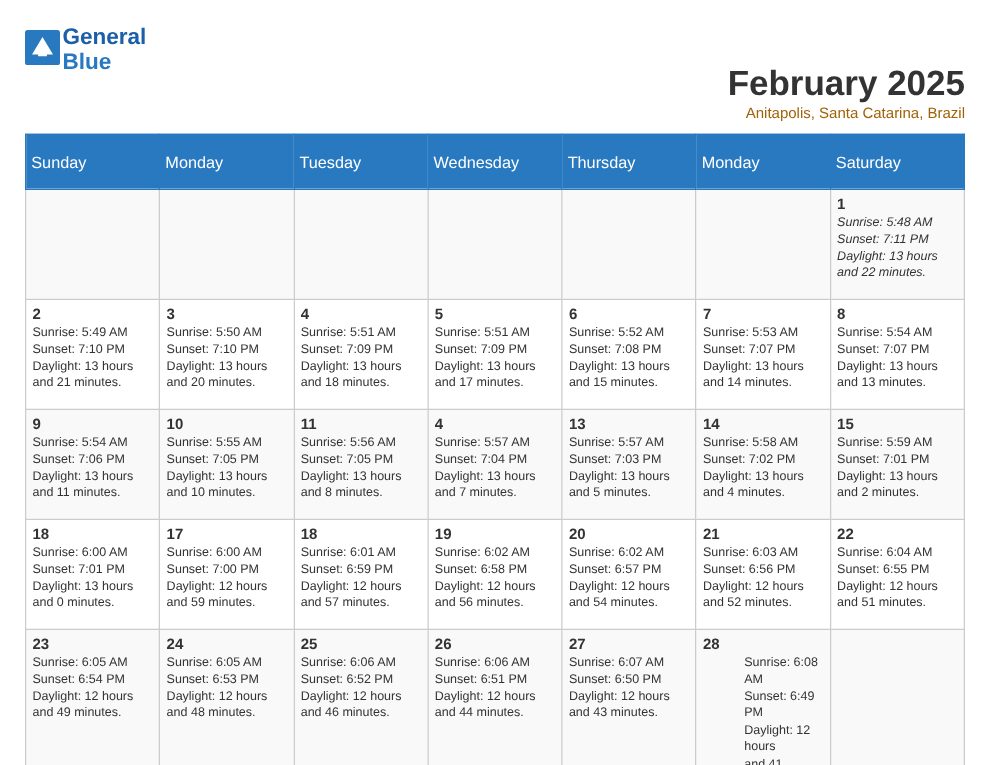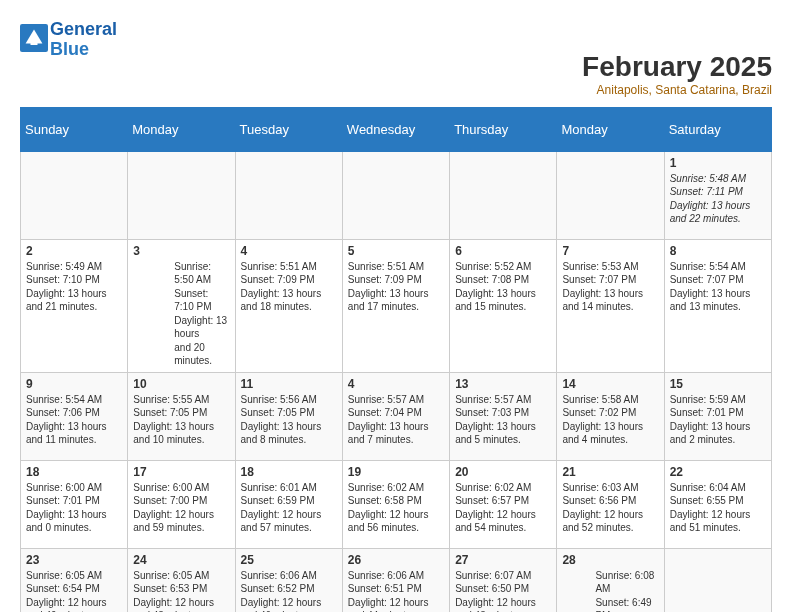--- a/index.html
+++ b/index.html
@@ -149,21 +149,21 @@
       <tr>
         <td>
           <span class="day-num">2</span>
           <div class="cell-text" style="white-space: pre-line;">Sunrise: 5:49 AM
 Sunset: 7:10 PM
 Daylight: 13 hours
 and 21 minutes.</div>
         </td>
         <td>
           <span class="day-num">3</span>
-          <div class="cell-text" style="white-space: pre-line; margin-left: 41px;">Sunrise: 5:50 AM
+          <div class="cell-text" style="white-space: pre-line;">Sunrise: 5:50 AM
 Sunset: 7:10 PM
 Daylight: 13 hours
 and 20 minutes.</div>
         </td>
         <td>
           <span class="day-num">4</span>
           <div class="cell-text" style="white-space: pre-line;">Sunrise: 5:51 AM
 Sunset: 7:09 PM
 Daylight: 13 hours
 and 18 minutes.</div>

